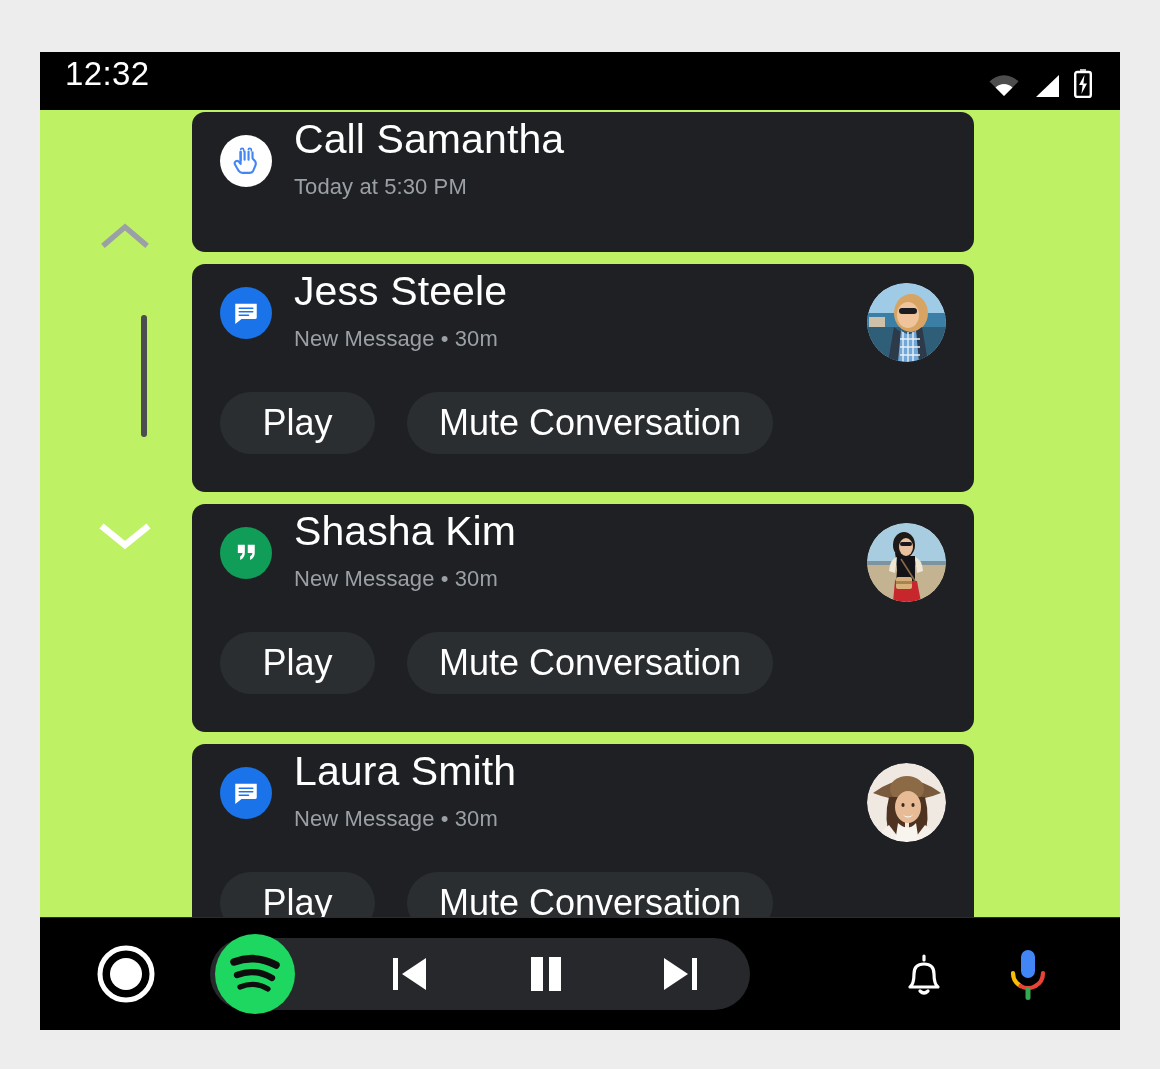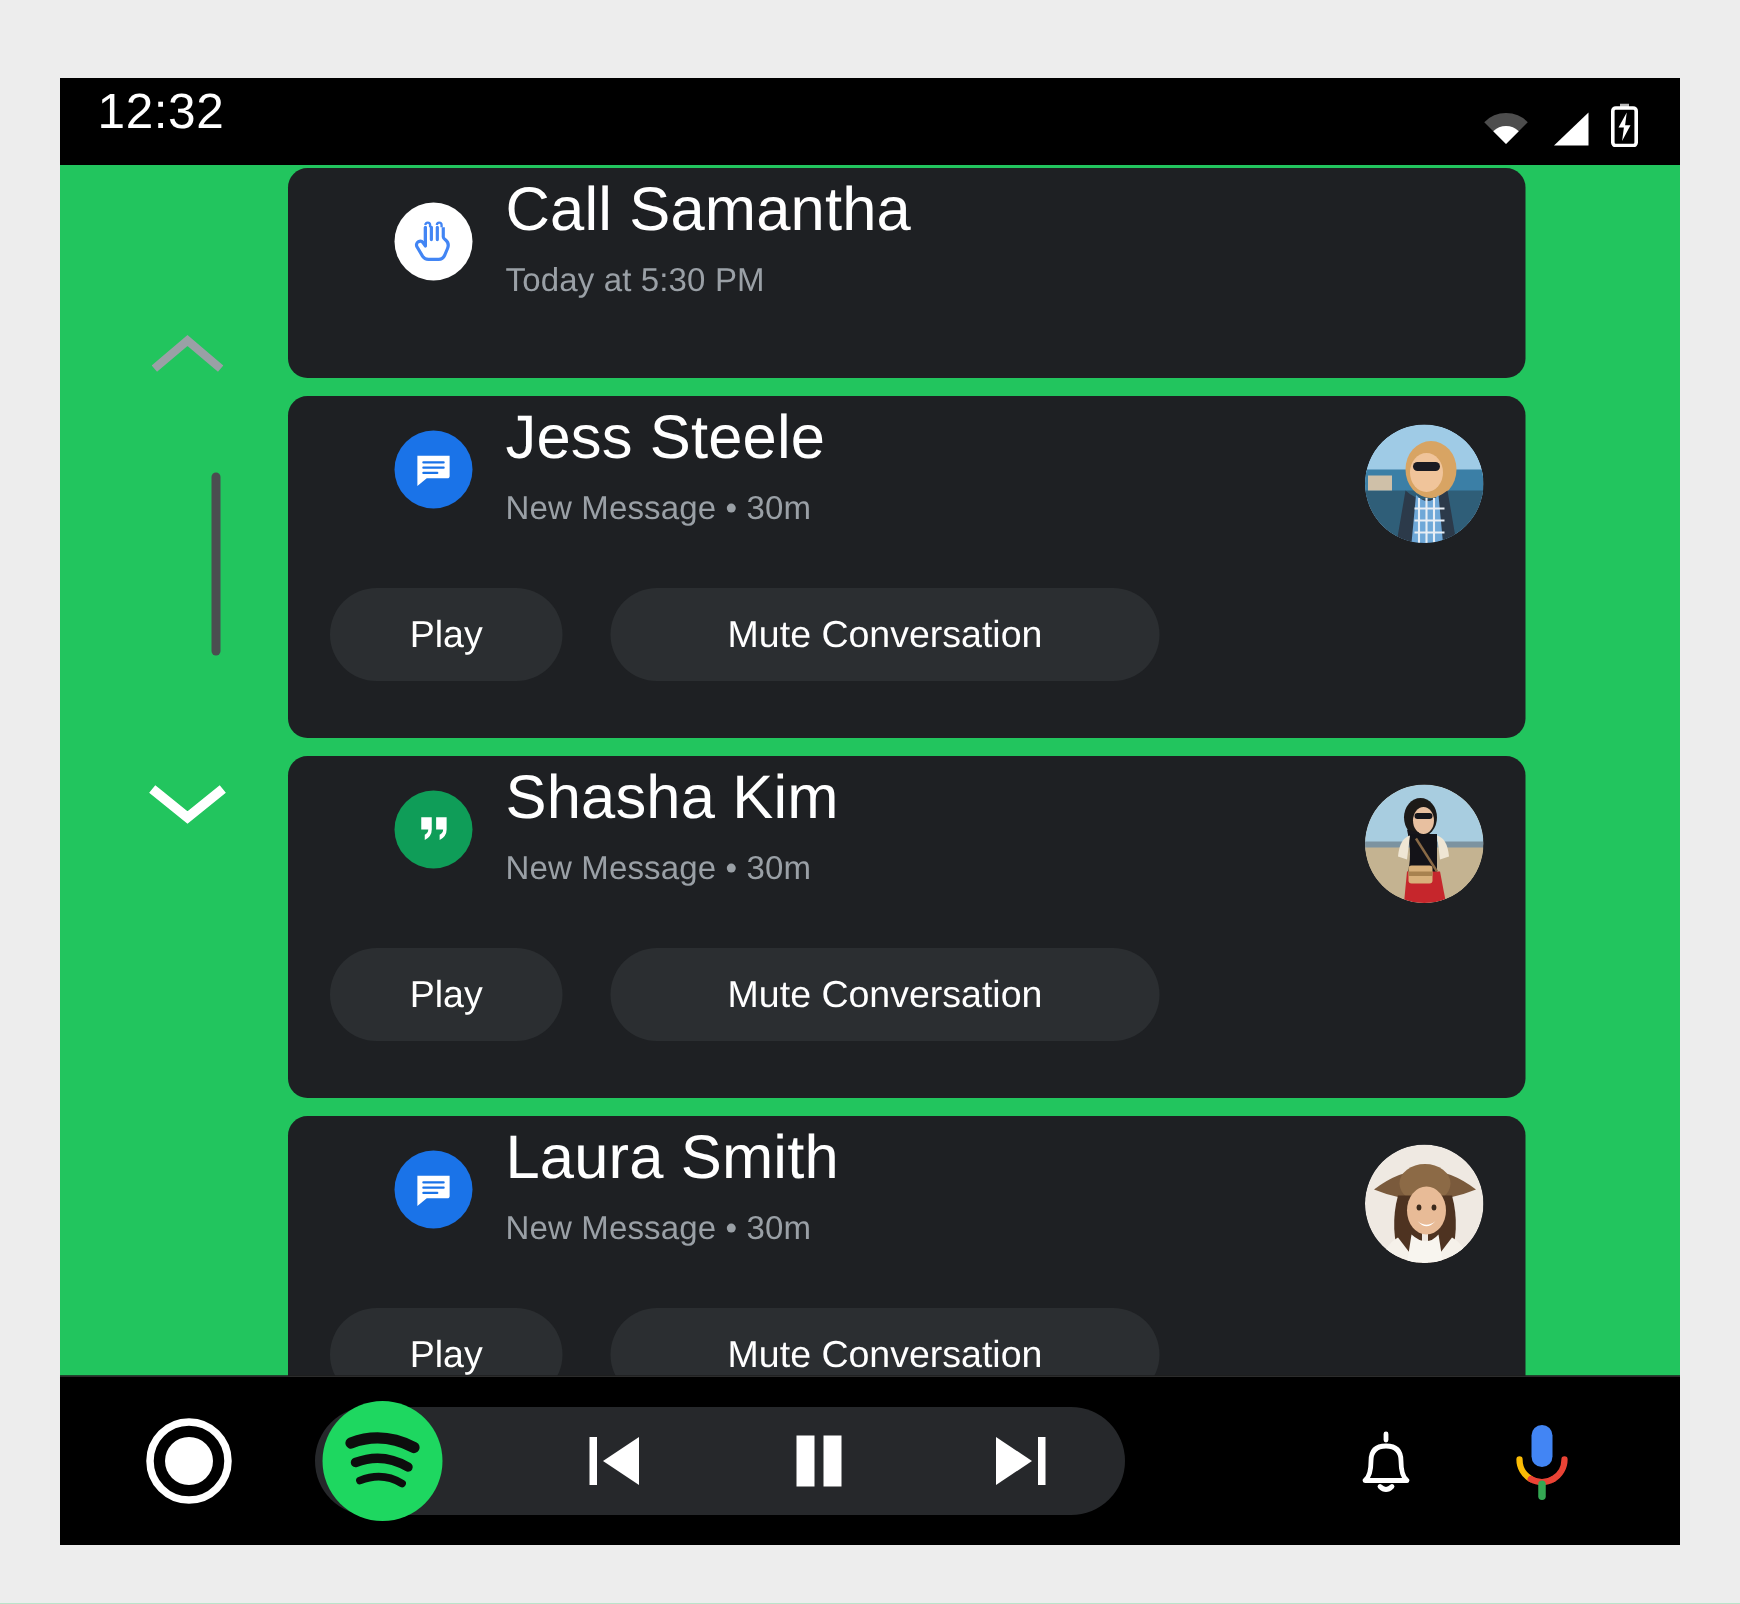--- a/index.html
+++ b/index.html
@@ -13,21 +13,21 @@
     -webkit-font-smoothing: antialiased;
   }
 
   
   #device {
     position: absolute;
     left: 40px;
     top: 52px;
     width: 1080px;
     height: 978px;
-    background: #22c55e;
+    background: #bef264;
     overflow: hidden;
   }
 
   
   #status-bar {
     position: absolute;
     left: 0; top: 0;
     width: 1080px;
     height: 58px;
     background: #000;
@@ -91,21 +91,20 @@
     width: 790px;
     height: 918px;
   }
   .card {
     position: absolute;
     left: 0;
     width: 782px;
     background: #1e2023;
     border-radius: 13px;
     overflow: hidden;
-    padding-left: 43px;
   }
   .card-head {
     position: relative;
     height: 128px;
   }
   .app-badge {
     position: absolute;
     left: 28px;
     top: 23px;
     width: 52px;
@@ -154,21 +153,21 @@
     left: 28px;
     top: 128px;
     display: flex;
     gap: 32px;
   }
   .action-btn {
     height: 62px;
     border-radius: 31px;
     background: #2b2e31;
     color: #ffffff;
-    font-size: 25px;
+    font-size: 36px;
     display: flex;
     align-items: center;
     justify-content: center;
     padding: 0 10px;
     box-sizing: border-box;
     border: none;
     font-family: "Liberation Sans", sans-serif;
     cursor: pointer;
   }
   .btn-play { width: 155px; }

